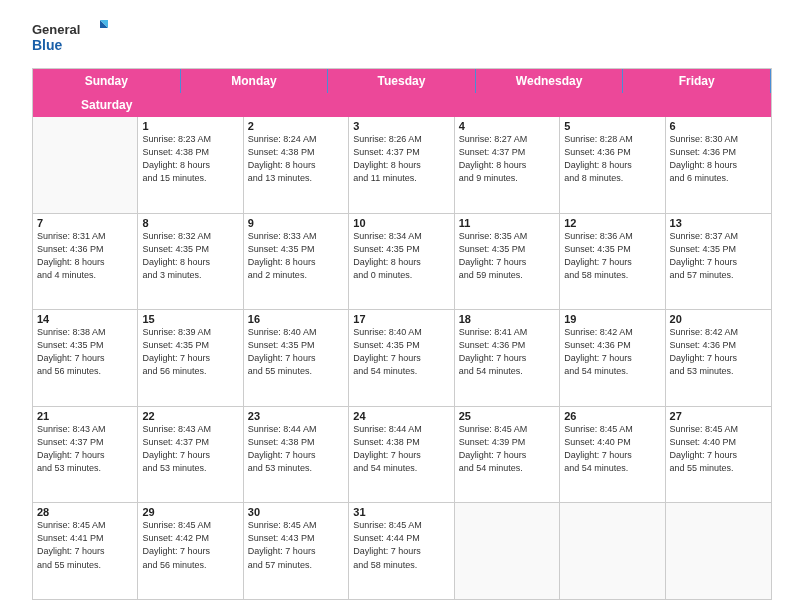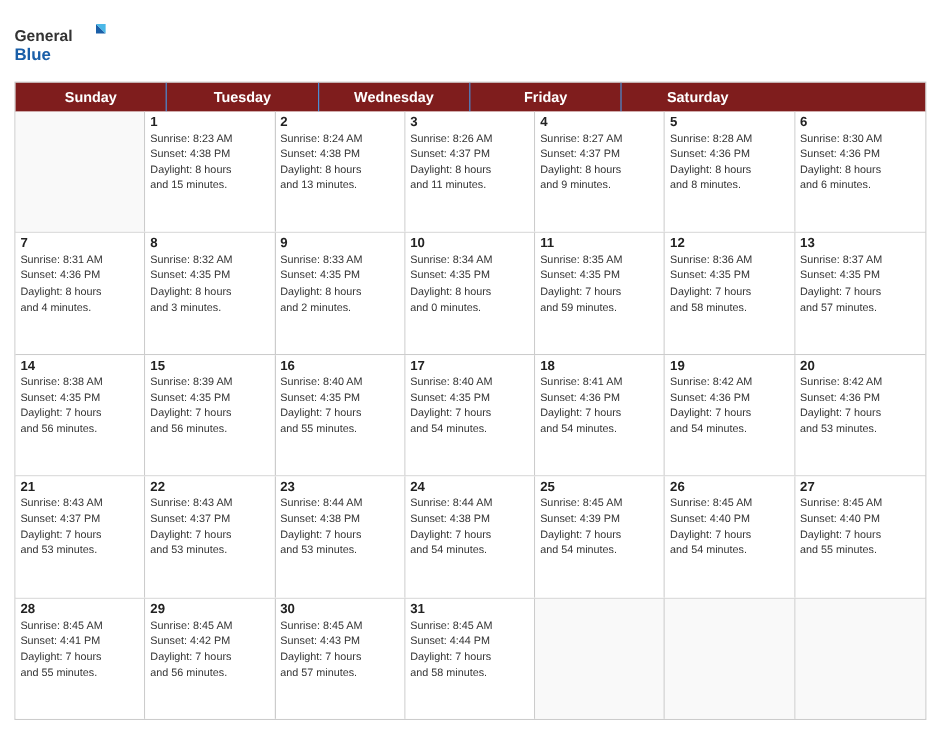--- a/index.html
+++ b/index.html
@@ -7,21 +7,21 @@
       font-family: Arial, sans-serif;
       background: #fff;
       width: 792px;
       height: 612px;
       overflow: hidden;
     }
     .page {
       width: 792px;
       height: 612px;
       background: #fff;
-      padding: 18px 20px 12px 12px;
+      padding: 18px 20px 12px 32px;
       display: flex;
       flex-direction: column;
     }
     .header {
       display: flex;
       justify-content: space-between;
       align-items: flex-start;
       margin-bottom: 10px;
     }
     .logo {
@@ -43,22 +43,22 @@
       color: #555;
     }
     .calendar {
       flex: 1;
       display: flex;
       flex-direction: column;
       border: 1px solid #ccc;
     }
     .cal-header {
       display: grid;
-      grid-template-columns: repeat(6, 1fr);
-      background: #7f1d1d;
+      grid-template-columns: repeat(5, 1fr);
+      background: #ec4899;
     }
     .cal-header-cell {
       color: #fff;
       font-size: 12px;
       font-weight: bold;
       text-align: center;
       padding: 5px 2px;
       border-right: 1px solid #4a8dd5;
     }
     .cal-header-cell:last-child { border-right: none; }
@@ -107,20 +107,21 @@
     <polygon points="68,2 76,10 68,10" fill="#1a5fa8"></polygon>
     <polygon points="68,2 76,2 76,10" fill="#4ab8e8"></polygon>
     <text x="0" y="32" font-size="14" font-weight="bold" fill="#1a5fa8" font-family="Arial">Blue</text>
   </svg>
 </div>
   </div>
 
   <div class="calendar">
     <div class="cal-header">
     <div class="cal-header-cell">Sunday</div>
+        <div class="cal-header-cell">Monday</div>
         <div class="cal-header-cell">Tuesday</div>
         <div class="cal-header-cell">Wednesday</div>
         <div class="cal-header-cell">Friday</div>
         <div class="cal-header-cell">Saturday</div>
       </div>
     <div class="cal-body">
     <div class="cal-row">
           <div class="cal-cell empty"></div>
           <div class="cal-cell">
             <div class="day-num">1</div>

